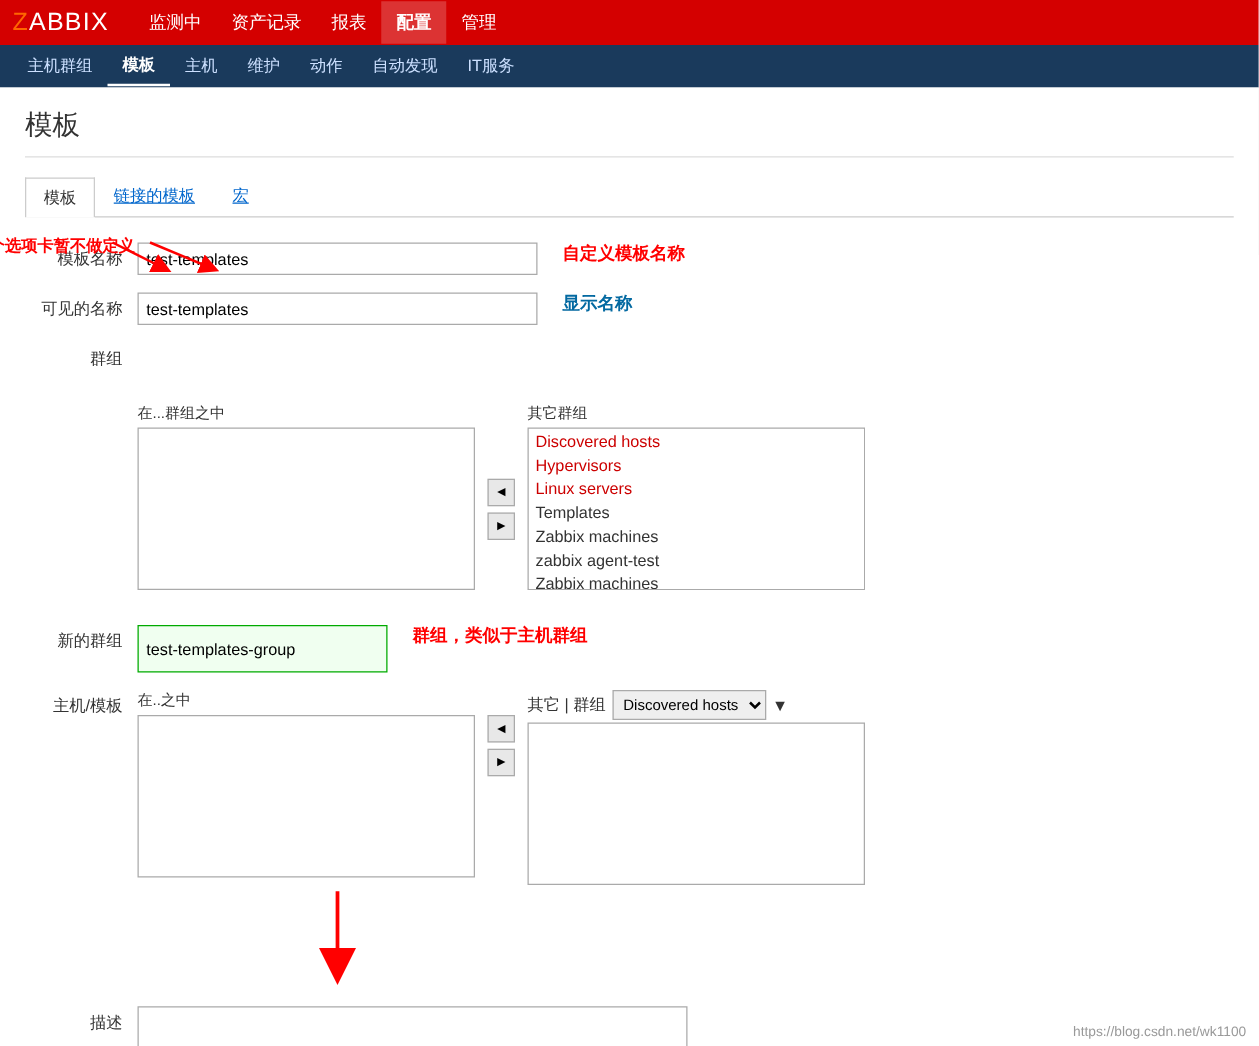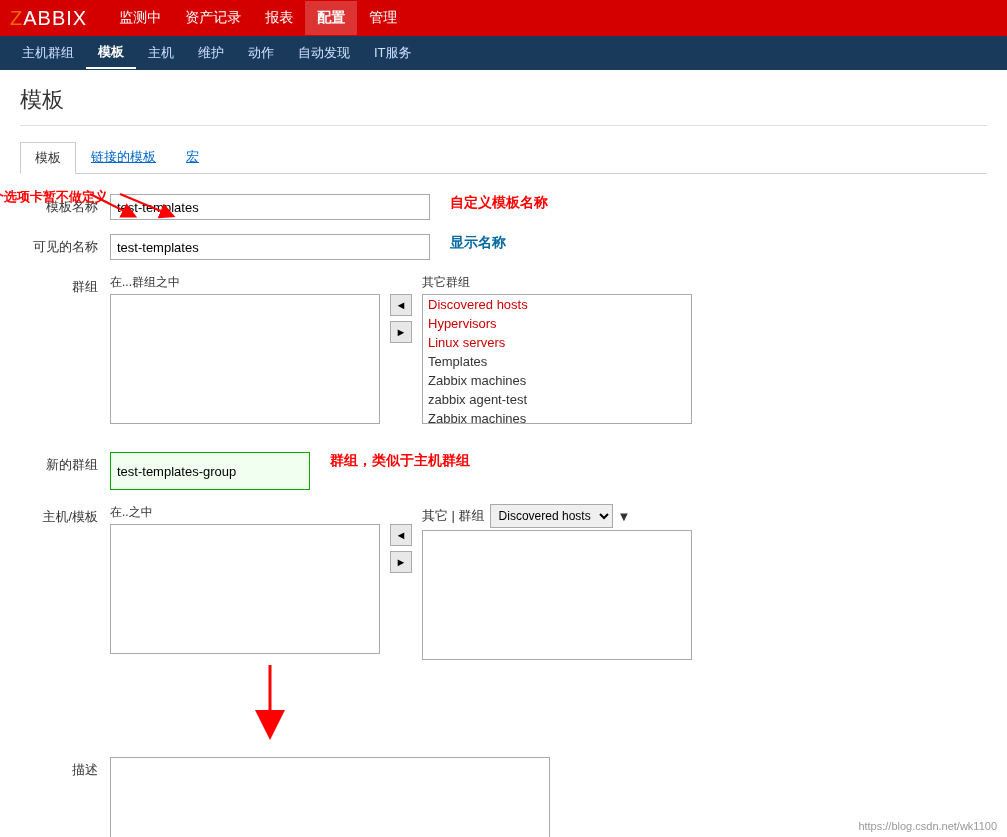--- a/index.html
+++ b/index.html
@@ -116,22 +116,23 @@
       padding: 4px 6px;
       font-size: 13px;
       width: 320px;
       height: 26px;
     }
 
     
     .groups-section {
       display: flex;
       gap: 10px;
-      align-items: flex-start;
+      align-items: center;
       margin-bottom: 14px;
+      margin-top: 48px;
     }
 
     .group-box {
       display: flex;
       flex-direction: column;
     }
 
     .group-box-label {
       font-size: 12px;
       color: #333;

